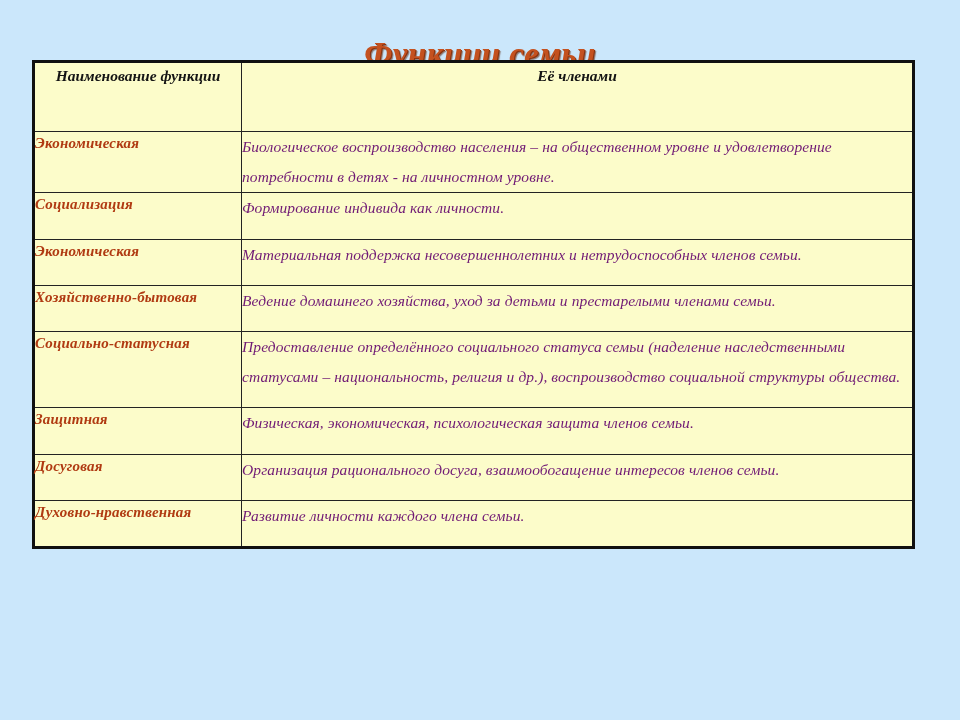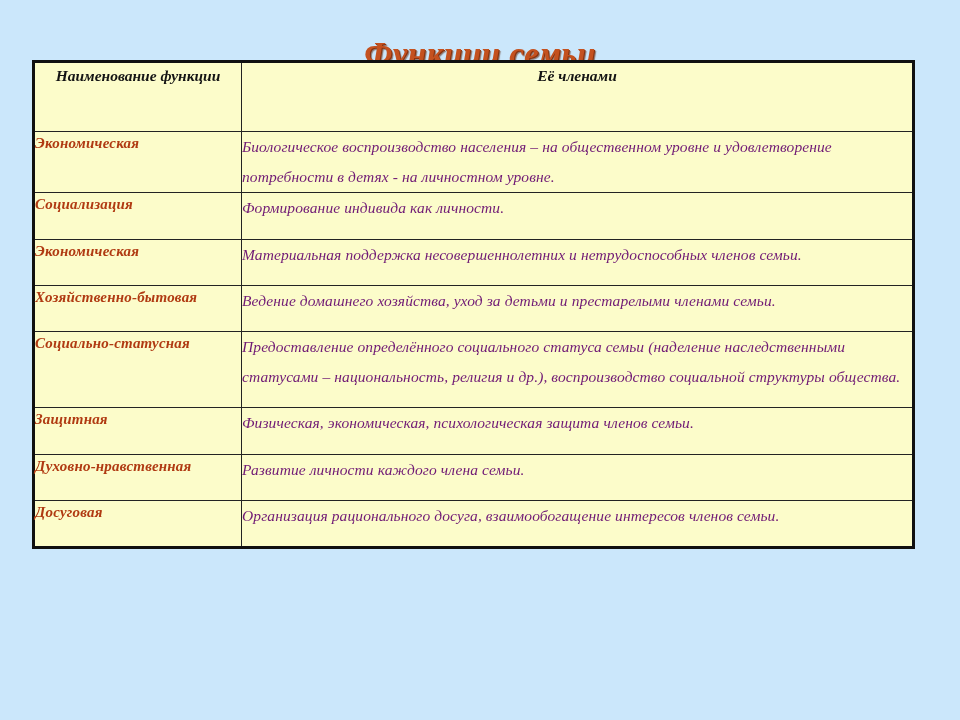--- a/index.html
+++ b/index.html
@@ -159,26 +159,26 @@
           <td class="essence-cell">Предоставление определённого социального статуса семьи (наделение наследственными статусами – национальность, религия и др.), воспроизводство социальной структуры общества.</td>
         </tr>
 
 
         <tr class="row-h1">
           <td class="name-cell">Защитная</td>
           <td class="essence-cell">Физическая, экономическая, психологическая защита членов семьи.</td>
         </tr>
 
         <tr class="row-h2">
-          <td class="name-cell">Духовно-нравственная</td>
-          <td class="essence-cell">Развитие личности каждого члена семьи.</td>
+          <td class="name-cell">Досуговая</td>
+          <td class="essence-cell">Организация рационального досуга, взаимообогащение интересов членов семьи.</td>
         </tr>
 
         <tr class="row-h2">
-          <td class="name-cell">Досуговая</td>
-          <td class="essence-cell">Организация рационального досуга, взаимообогащение интересов членов семьи.</td>
+          <td class="name-cell">Духовно-нравственная</td>
+          <td class="essence-cell">Развитие личности каждого члена семьи.</td>
         </tr>
 
       </tbody>
     </table>
   </div>
 
 </div>
 
 </body></html>

